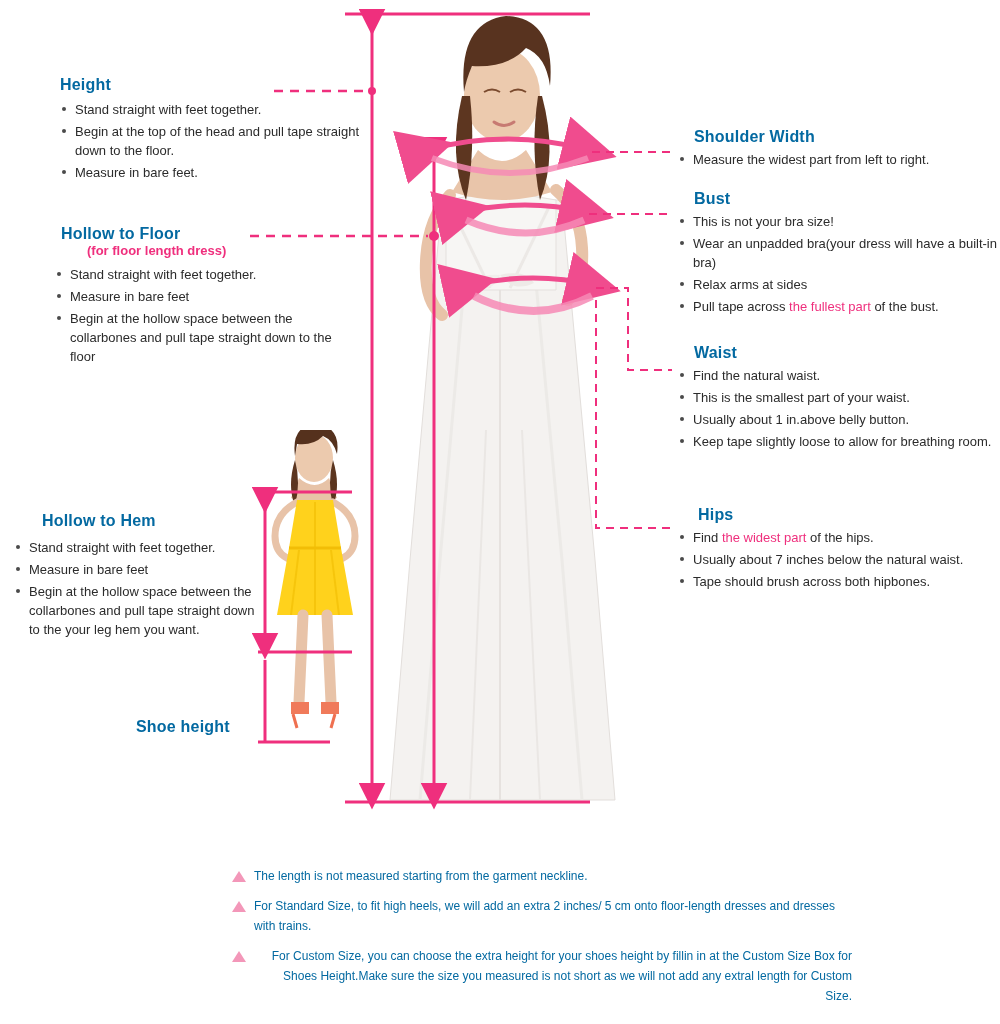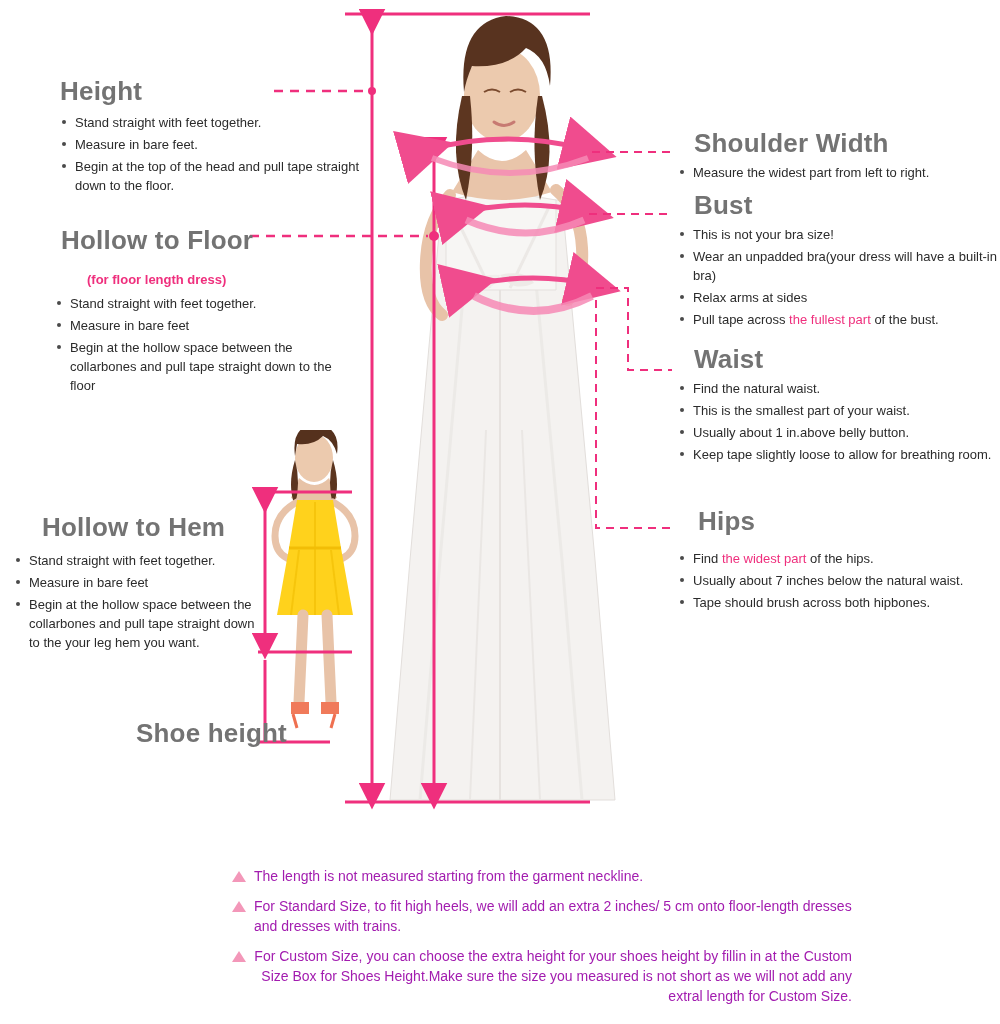--- a/index.html
+++ b/index.html
@@ -16,23 +16,23 @@
     height: 1024px;
     background: #ffffff;
     overflow: hidden;
   }
 
   
   .abs { position: absolute; }
 
   
   .heading {
-    color: #737373;
+    color: #0369a1;
     font-weight: bold;
-    font-size: 26px;
+    font-size: 16px;
     white-space: nowrap;
     letter-spacing: .2px;
   }
   .subheading {
     color: #ef2f7d;
     font-weight: bold;
     font-size: 13px;
     white-space: nowrap;
   }
 
@@ -58,22 +58,22 @@
     width: 4px;
     height: 4px;
     border-radius: 50%;
     background: #4a4a4a;
   }
   .hl { color: #ef2f7d; }
 
   
   .note {
     position: relative;
-    color: #a21caf;
-    font-size: 14px;
+    color: #0369a1;
+    font-size: 12px;
     line-height: 20px;
     padding-left: 22px;
   }
   .note::before {
     content: "";
     position: absolute;
     left: 0;
     top: 5px;
     width: 0; height: 0;
     border-left: 7px solid transparent;
@@ -187,28 +187,28 @@
 
     <line x1="265" y1="660" x2="265" y2="742" stroke="#ef2f7d" stroke-width="3"></line>
     <line x1="258" y1="742" x2="330" y2="742" stroke="#ef2f7d" stroke-width="3"></line>
     <line x1="264" y1="732" x2="300" y2="732" stroke="#ef2f7d" stroke-width="0"></line>
   </svg>
 
   <div class="abs" style="left:60px; top:76px; width:300px;">
     <div class="heading">Height</div>
     <ul class="blist" style="margin-top:6px;">
       <li>Stand straight with feet together.</li>
+      <li>Begin at the top of the head and pull tape straight down to the floor.</li>
       <li>Measure in bare feet.</li>
-      <li>Begin at the top of the head and pull tape straight down to the floor.</li>
     </ul>
   </div>
 
   <div class="abs" style="left:45px; top:225px; width:305px;">
     <div class="heading" style="margin-left:16px;">Hollow to Floor</div>
-    <div class="subheading" style="margin-left:42px; margin-top:16px;">(for floor length dress)</div>
+    <div class="subheading" style="margin-left:42px; margin-top:0;">(for floor length dress)</div>
     <ul class="blist" style="margin-top:7px; margin-left:10px;">
       <li>Stand straight with feet together.</li>
       <li>Measure in bare feet</li>
       <li>Begin at the hollow space between the collarbones and pull tape straight down to the floor</li>
     </ul>
   </div>
 
   <div class="abs" style="left:14px; top:512px; width:250px;">
     <div class="heading" style="margin-left:28px;">Hollow to Hem</div>
     <ul class="blist" style="margin-top:8px;">
@@ -244,21 +244,21 @@
     <ul class="blist" style="margin-top:4px;">
       <li>Find the natural waist.</li>
       <li>This is the smallest part of your waist.</li>
       <li>Usually about 1 in.above belly button.</li>
       <li>Keep tape slightly loose to allow for breathing room.</li>
     </ul>
   </div>
 
   <div class="abs" style="left:678px; top:506px; width:320px;">
     <div class="heading" style="margin-left:20px;">Hips</div>
-    <ul class="blist" style="margin-top:12px;">
+    <ul class="blist" style="margin-top:4px;">
       <li>Find <span class="hl">the widest part</span> of the hips.</li>
       <li>Usually about 7 inches below the natural waist.</li>
       <li>Tape should brush across both hipbones.</li>
     </ul>
   </div>
 
   <div class="abs" style="left:232px; top:866px; width:620px;">
     <div class="note">The length is not measured starting from the garment neckline.</div>
     <div class="note" style="margin-top:10px;">For Standard Size, to fit high heels, we will add an extra 2 inches/ 5  cm onto floor-length dresses and dresses with trains.</div>
     <div class="note" style="margin-top:10px;text-align:right;">For Custom Size, you can choose the extra height for your shoes height by fillin in at the Custom Size Box for Shoes Height.Make sure the size you measured is not short as we will not add any extral length for Custom Size.</div>

